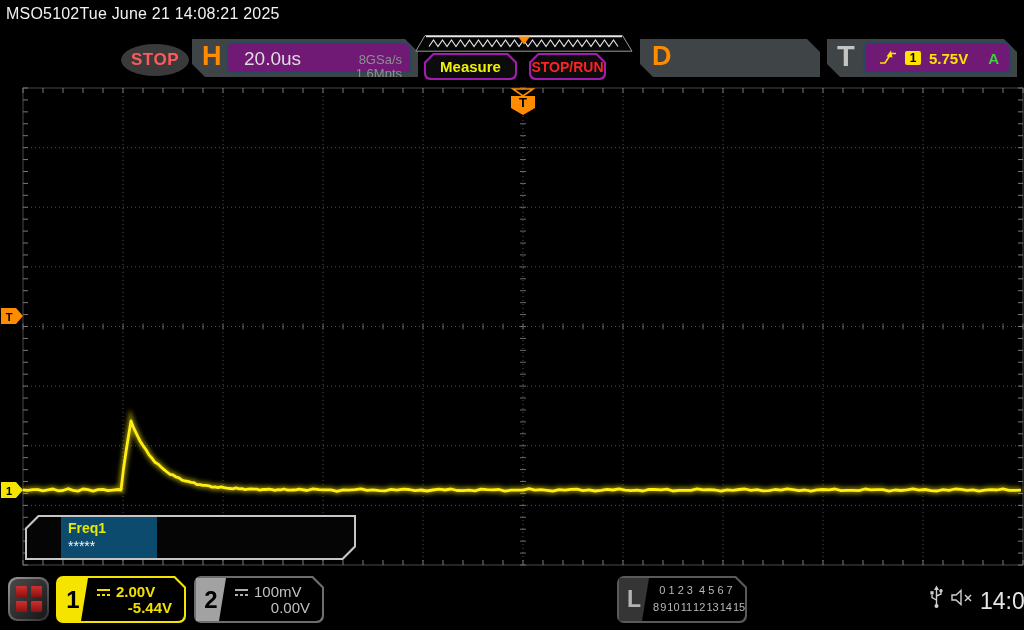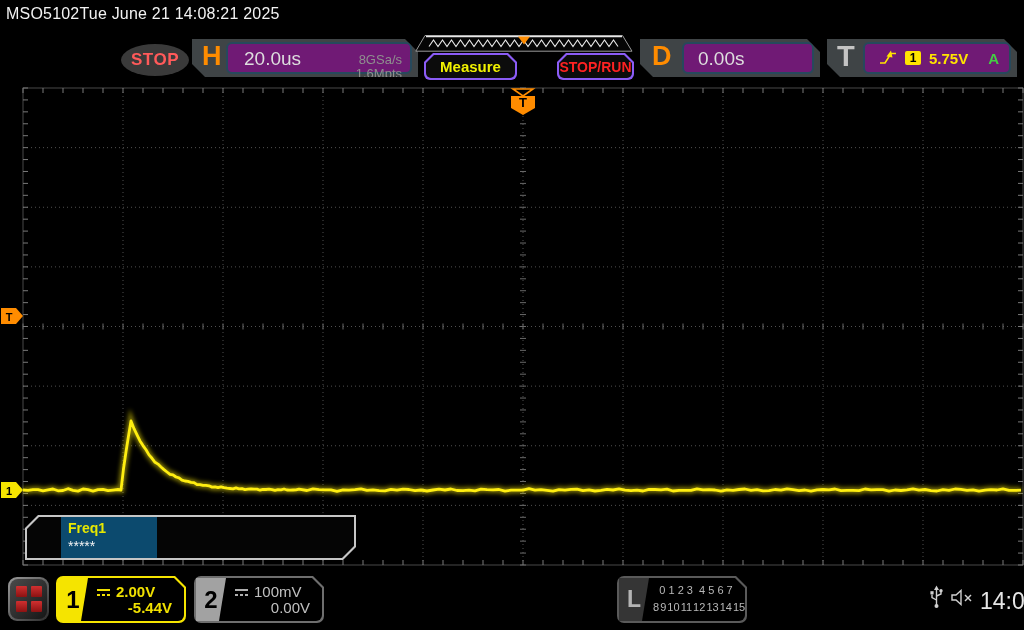--- a/index.html
+++ b/index.html
@@ -28,27 +28,27 @@
   #dblock .inset{left:42px;top:3px;width:132px;height:32px;}
   #delayval{position:absolute;left:14px;top:4px;color:#dedede;font-size:19px;}
   #tblock{left:827px;top:39px;width:190px;height:38px;}
   #tblock .hletter{color:#c4c4c4;font-size:29px;top:1px;left:10px;}
   #tblock .inset{left:36px;top:3px;width:148px;height:32px;display:flex;align-items:center;gap:8px;padding:0 10px 0 14px;}
   #trigsrc{background:#ffe400;color:#000;font-weight:bold;font-size:12px;border-radius:2px;
            width:16px;height:14px;display:flex;align-items:center;justify-content:center;}
   #triglevel{color:#ffe400;font-weight:bold;font-size:15px;text-align:center;}
   #trigmode{margin-left:auto;color:#44cc44;font-weight:bold;font-size:15px;}
 
-  .cutbtn{background:#8b5cf6;clip-path:polygon(9px 0,calc(100% - 9px) 0,100% 9px,100% 100%,0 100%,0 9px);border-radius:0 0 6px 6px;}
+  .cutbtn{background:#a21caf;clip-path:polygon(9px 0,calc(100% - 9px) 0,100% 9px,100% 100%,0 100%,0 9px);border-radius:0 0 6px 6px;}
   .cutbtn .bface{position:absolute;left:2px;top:2px;right:2px;bottom:2px;background:#0c0c0c;
            clip-path:polygon(8px 0,calc(100% - 8px) 0,100% 8px,100% 100%,0 100%,0 8px);border-radius:0 0 5px 5px;
            display:flex;align-items:center;justify-content:center;}
   #btn-measure{left:424px;top:53px;width:93px;height:27px;}
   #btn-measure span{color:#f2f200;font-weight:bold;font-size:15px;}
-  #btn-stoprun{left:557px;top:53px;width:77px;height:27px;}
+  #btn-stoprun{left:529px;top:53px;width:77px;height:27px;}
   #btn-stoprun span{color:#ff2222;font-weight:bold;font-size:14px;}
 
   #strip{left:415px;top:35px;width:218px;height:17px;}
 
   
   #scope-svg{left:0;top:0;pointer-events:none;}
 
   
   #measpanel{left:25px;top:515px;width:331px;height:45px;background:#c6c6c6;
              clip-path:polygon(13px 0,100% 0,100% calc(100% - 13px),calc(100% - 13px) 100%,0 100%,0 13px);}
@@ -442,23 +442,20 @@
       </div>
   </div>
   <div id="btn-stoprun" class="abs cutbtn">
     <div class="bface">
         <span>STOP/RUN</span>
       </div>
   </div>
 
   <div id="dblock" class="abs hblock">
     <span class="hletter" style="left:12px">D</span>
-    <div class="inset">
-      <span id="delayval">0.00s</span>
-    </div>
   </div>
 
   <div id="tblock" class="abs hblock">
     <span class="hletter">T</span>
     <div class="inset">
       <svg width="18" height="16">
         <polyline points="1,13 6,13 12,3.5 17,3.5" fill="none" stroke="#ffe400" stroke-width="1.6"></polyline>
         <polygon points="7.5,6.5 12,0.5 13.5,7.5" fill="#ffe400"></polygon>
       </svg>
       <span id="trigsrc">1</span>

